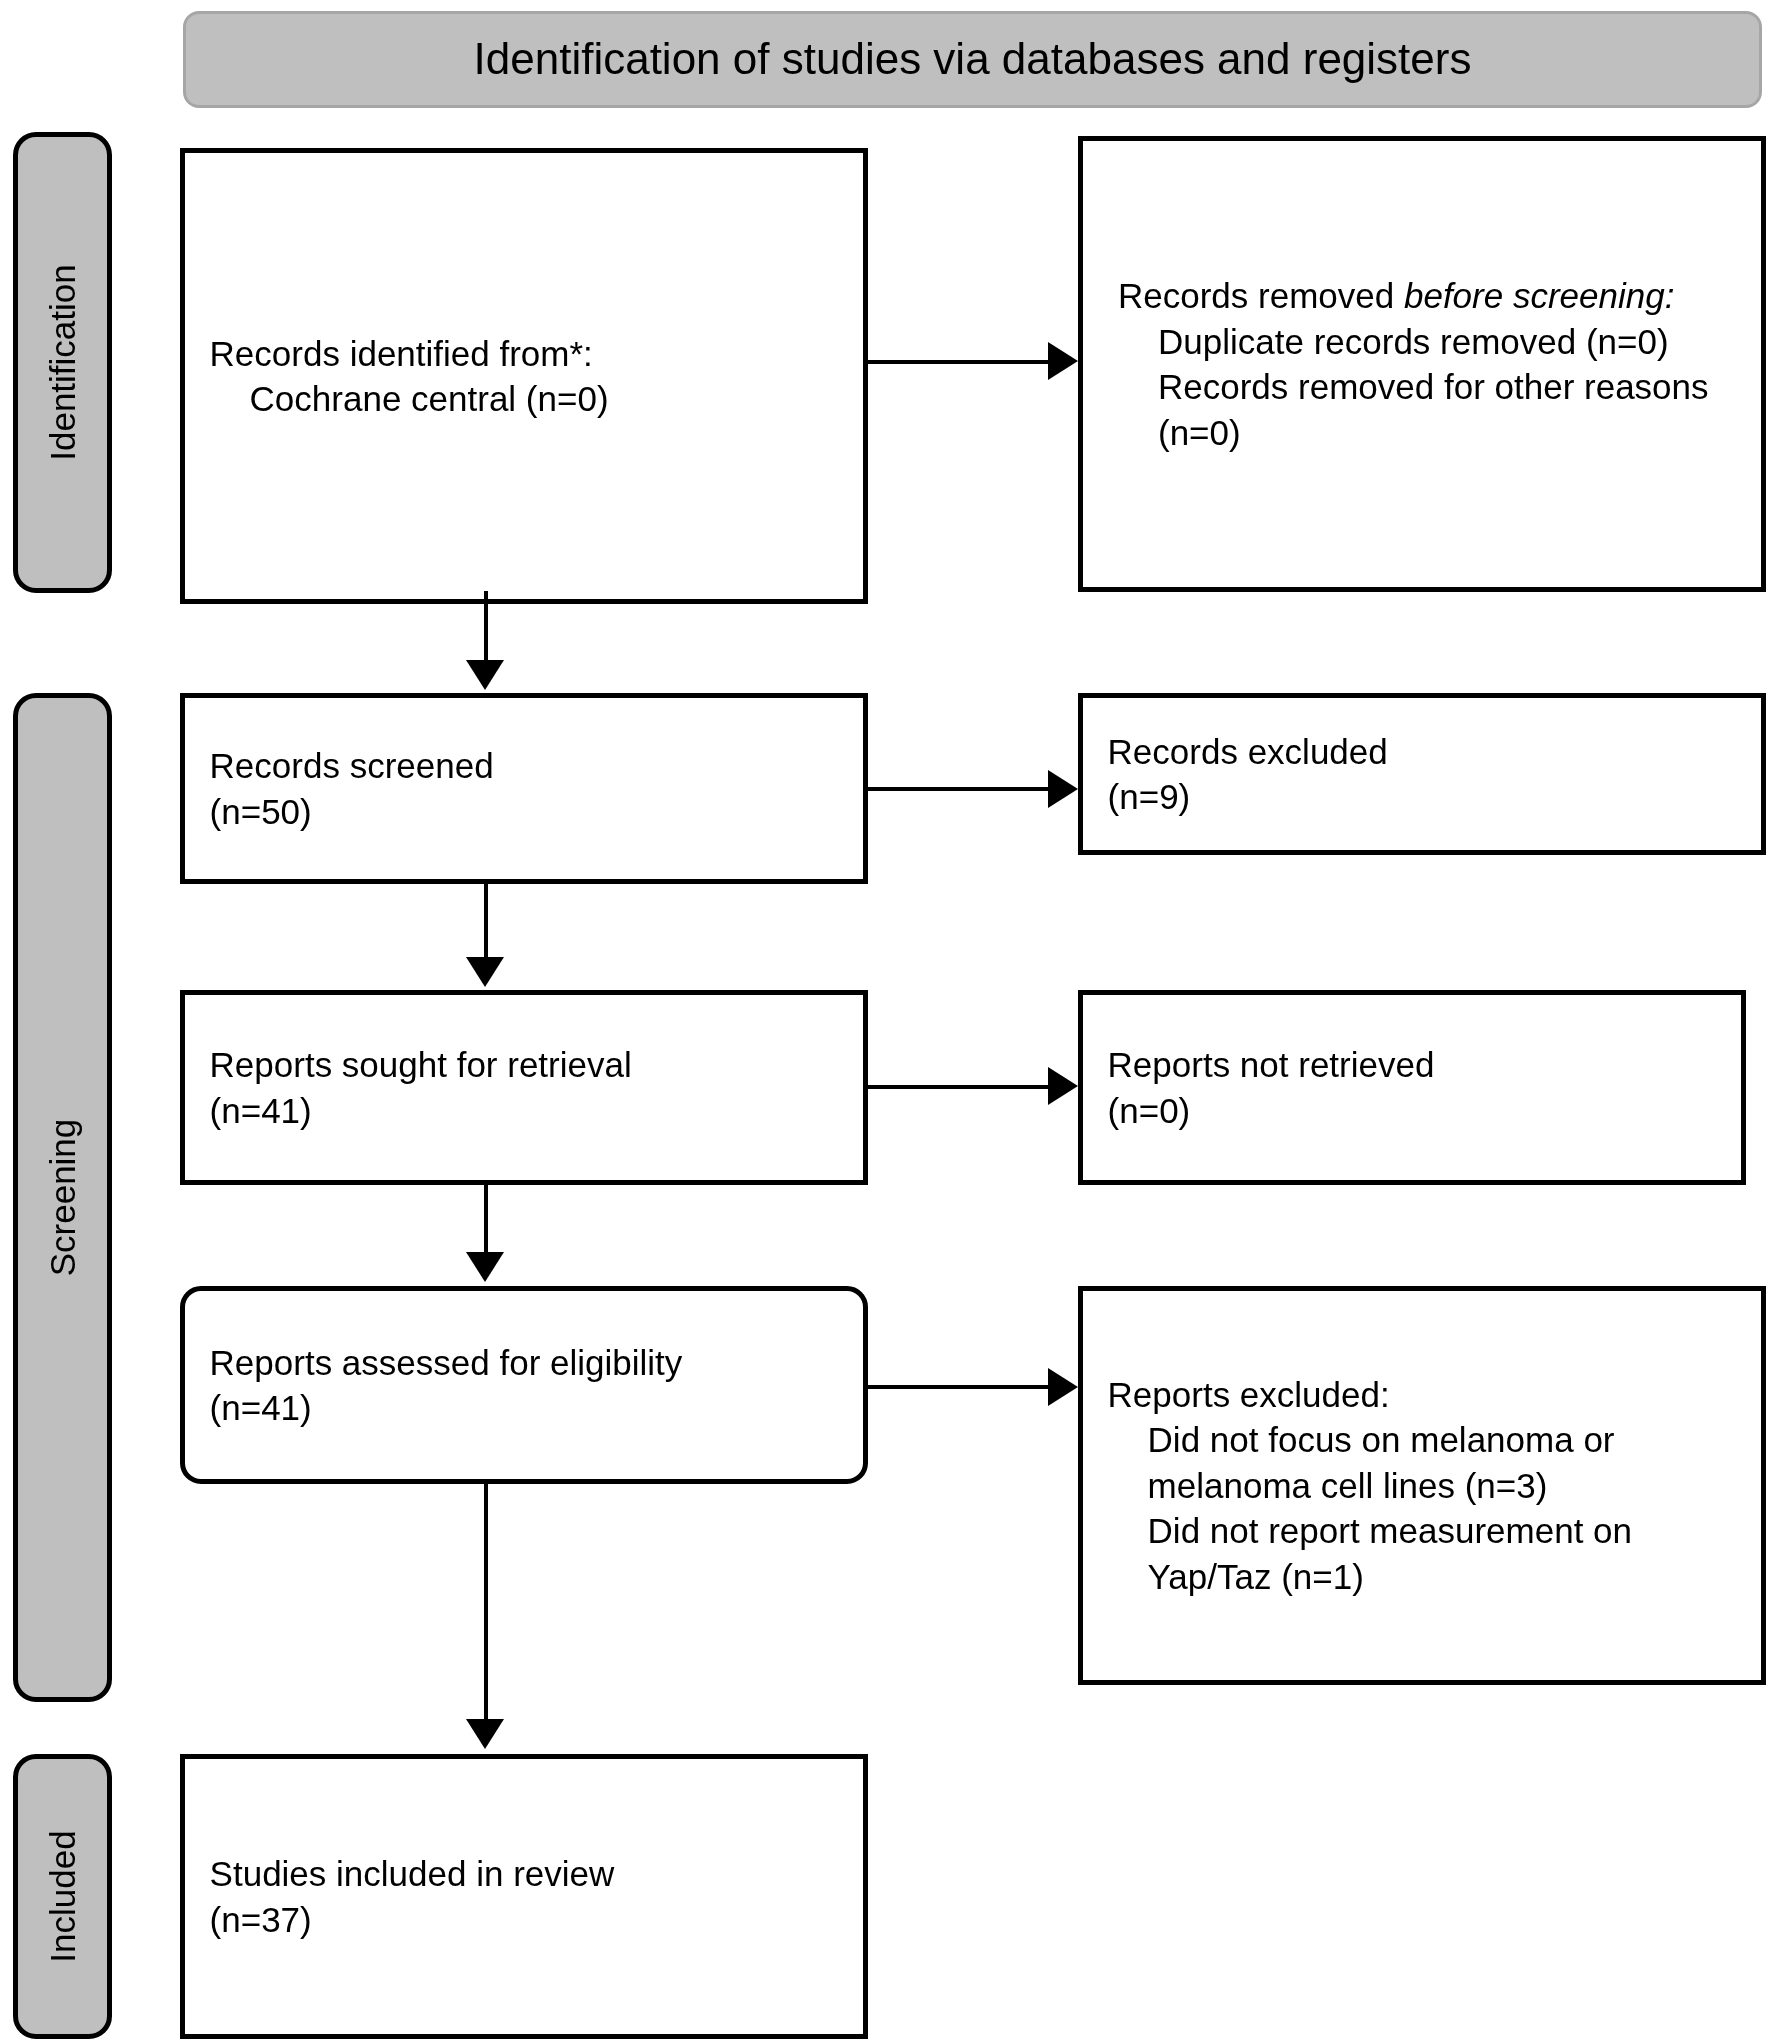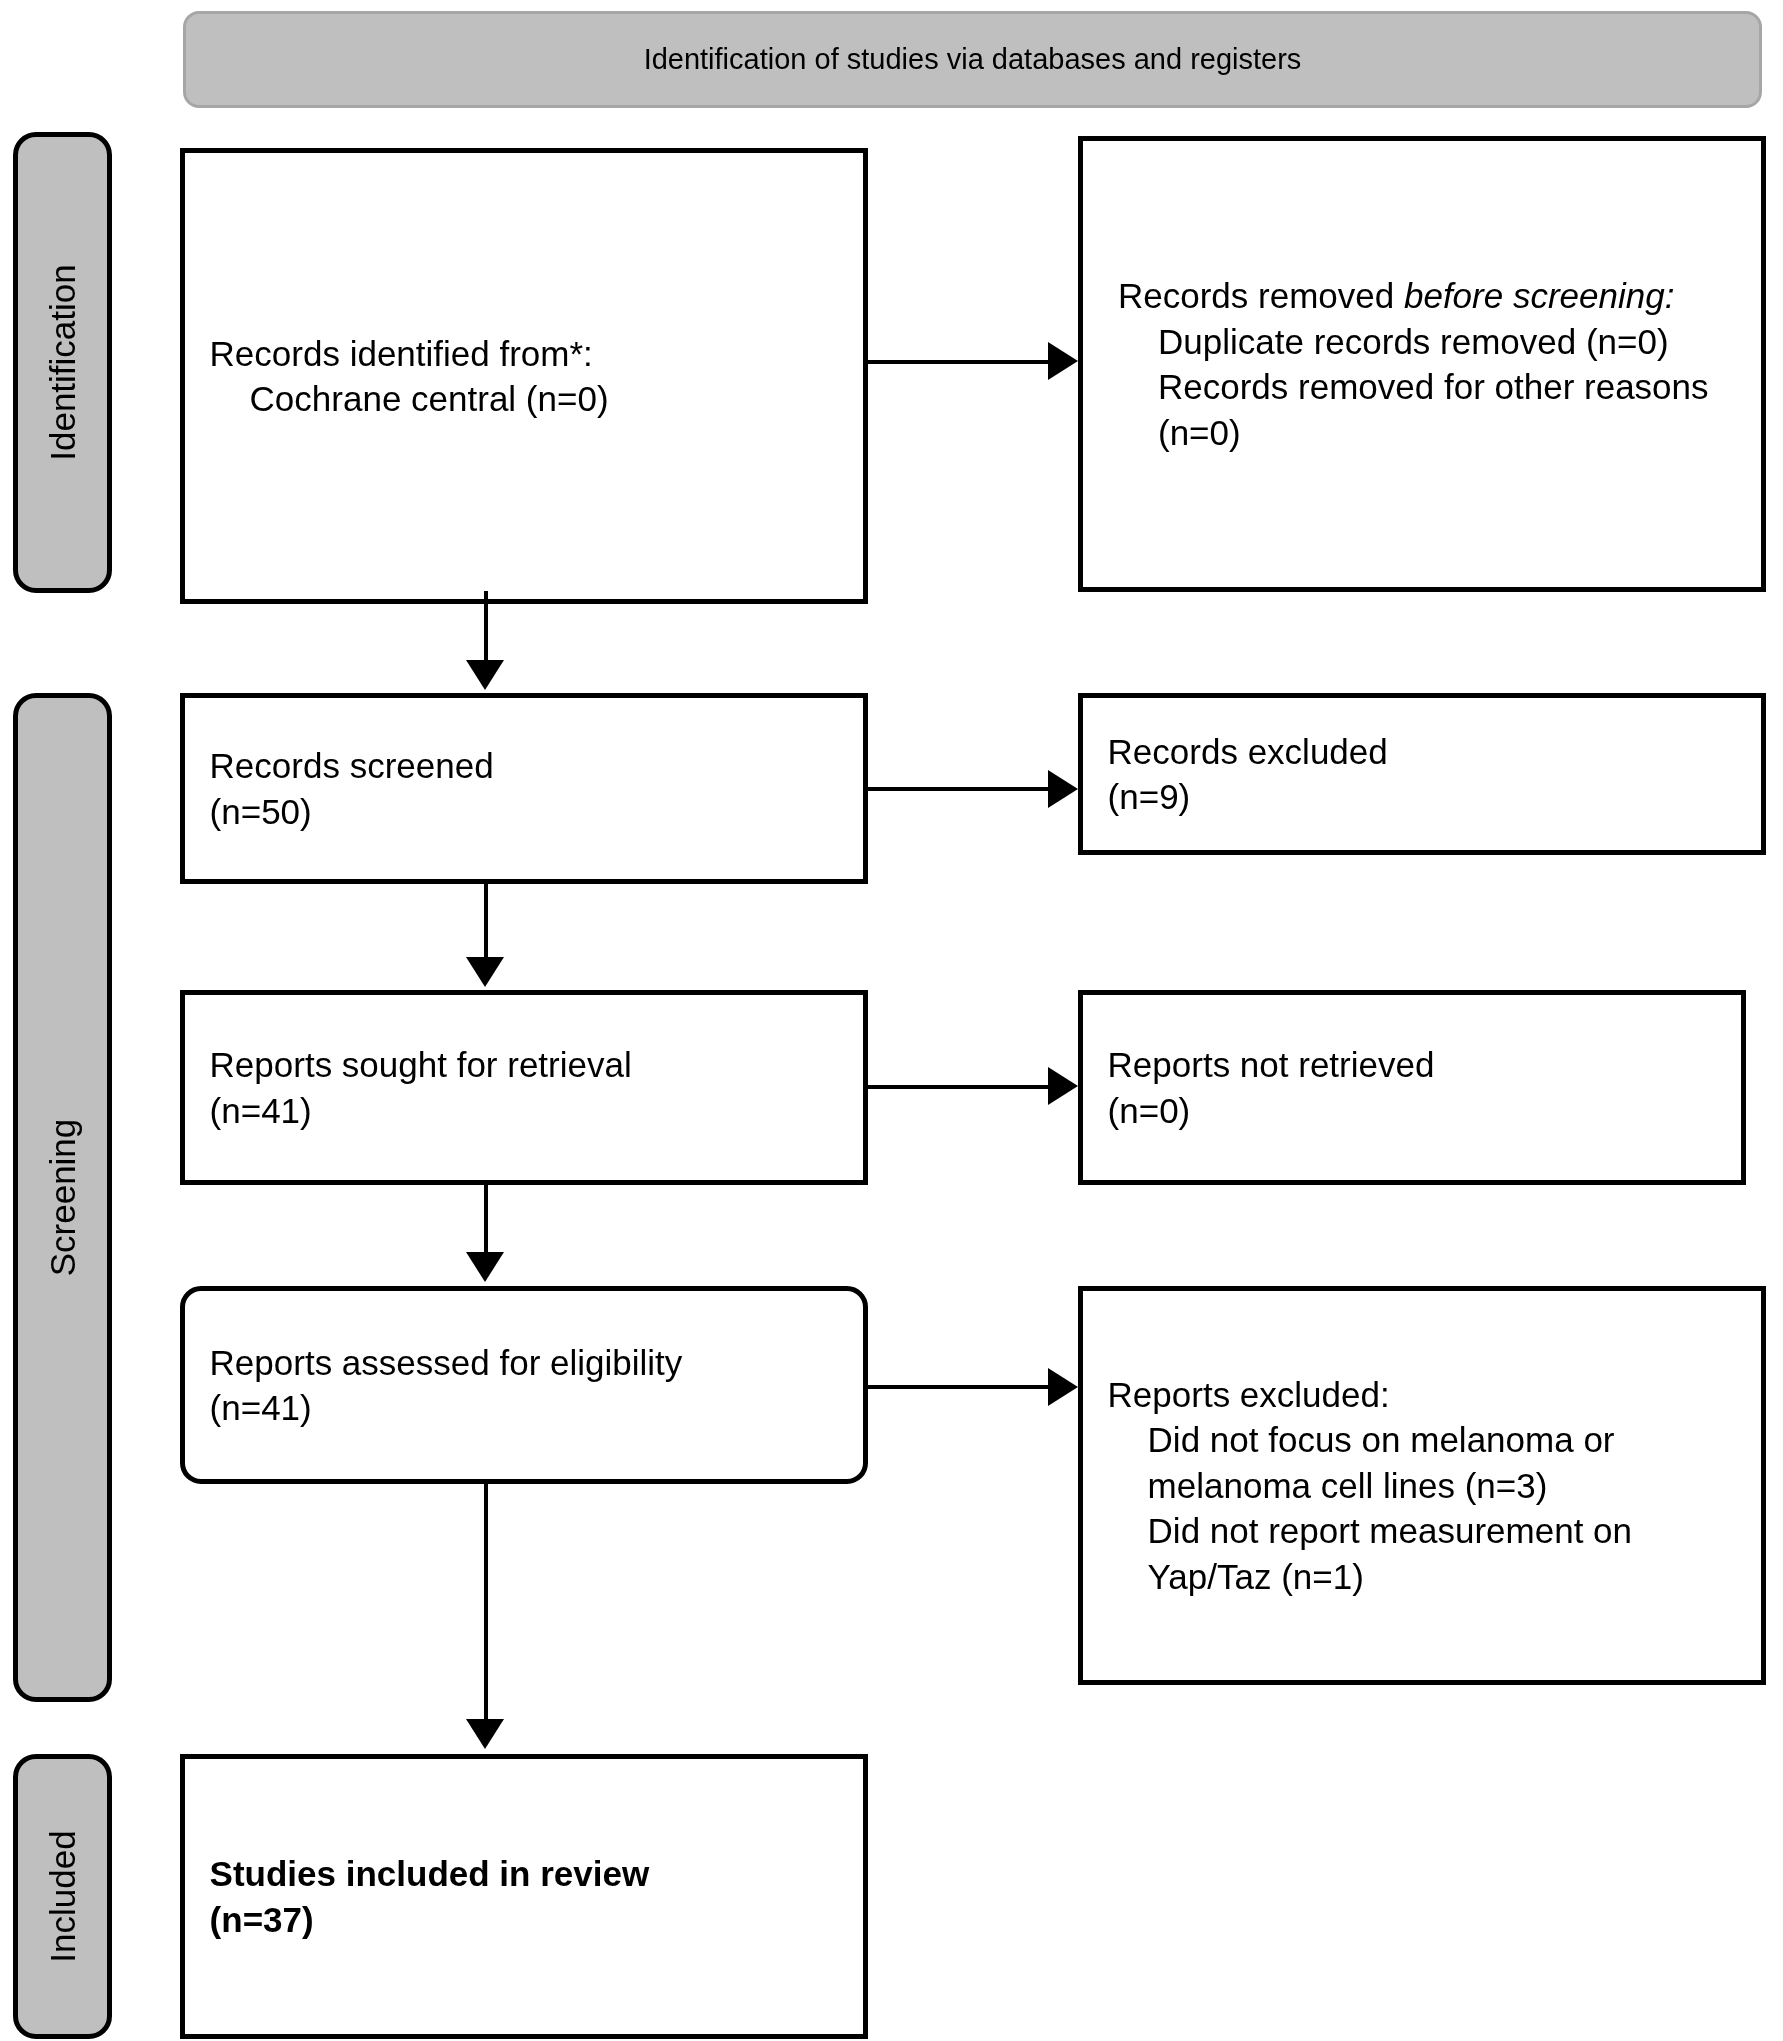--- a/index.html
+++ b/index.html
@@ -27,21 +27,21 @@
     top: 11.4px;
     width: 1579px;
     height: 97px;
     background: #bfbfbf;
     border: 3.5px solid #a6a6a6;
     border-radius: 16px;
     box-sizing: border-box;
     display: flex;
     align-items: center;
     justify-content: center;
-    font-size: 29px;
+    font-size: 44px;
     line-height: 1.2;
     color: #000;
   }
 
   
   .stage {
     position: absolute;
     left: 13px;
     width: 99px;
     background: #bfbfbf;
@@ -84,21 +84,21 @@
   }
   .ital {
     font-style: italic;
   }
 
   
   #box-identified      { left: 180px; top: 148px;  width: 688px; height: 456px; }
   #box-screened        { left: 180px; top: 693px;  width: 688px; height: 191px; }
   #box-sought          { left: 180px; top: 990px; width: 688px; height: 195px; }
   #box-assessed        { left: 180px; top: 1286px; width: 688px; height: 198px; border-radius: 21px; }
-  #box-included        { left: 180px; top: 1754px; width: 688px; height: 285px; font-weight: bold; }
+  #box-included        { left: 180px; top: 1754px; width: 688px; height: 285px; }
 
   
   #box-removed         { left: 1078px; top: 136px;  width: 688px; height: 456px; padding-left: 35px; }
   #box-excluded-rec    { left: 1078px; top: 693px;  width: 688px; height: 162px; justify-content: center; }
   #box-notretrieved    { left: 1078px; top: 990px; width: 668px; height: 195px; }
   #box-excluded-rep    { left: 1078px; top: 1286px; width: 688px; height: 399px; }
 
   
   .vline {
     position: absolute;

